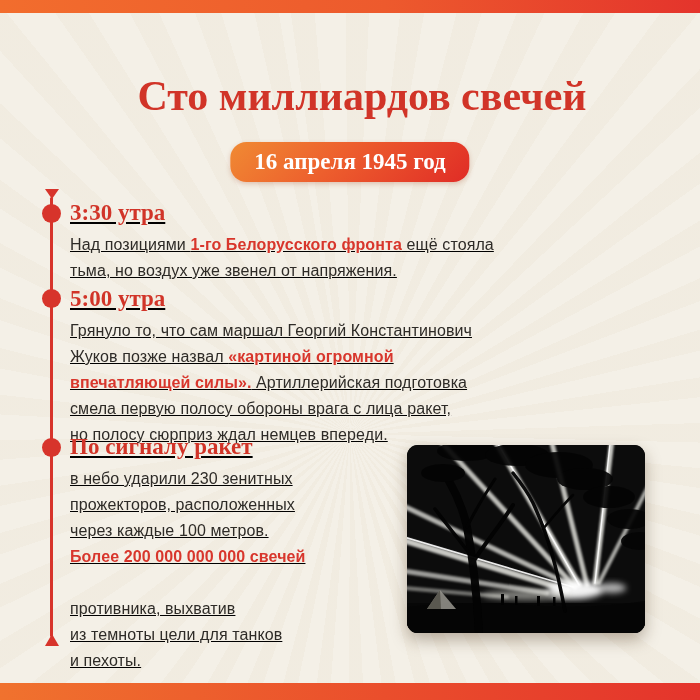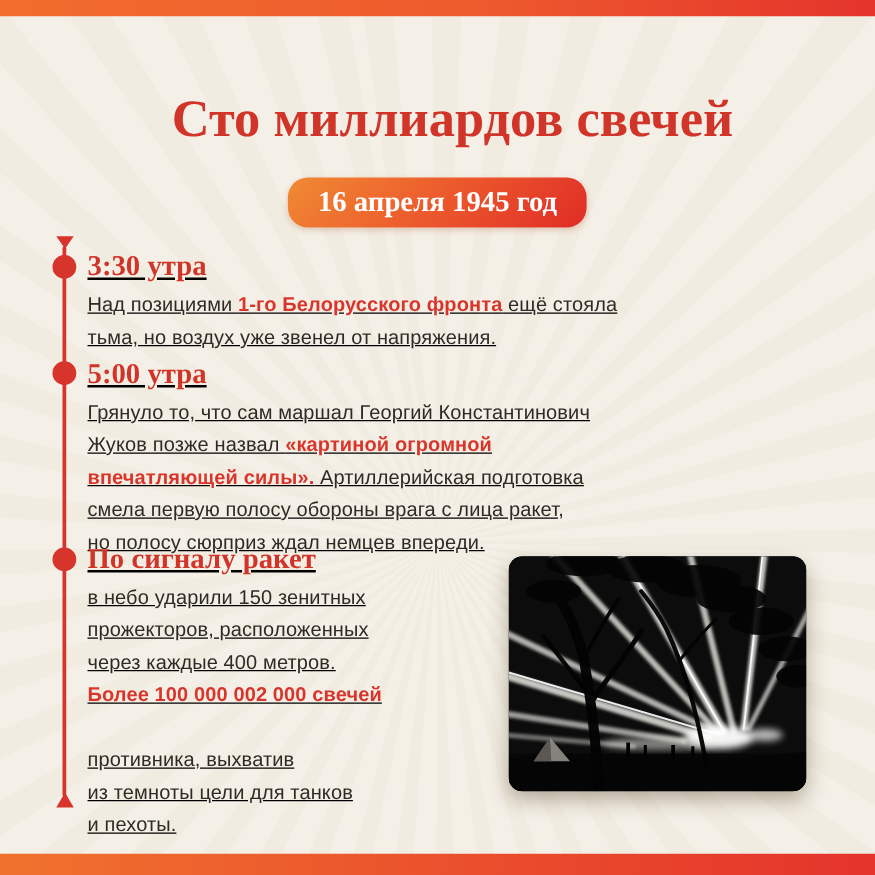--- a/index.html
+++ b/index.html
@@ -99,21 +99,21 @@
     <p><span>Над позициями </span><span class="accent-bold">1-го Белорусского фронта</span><span> ещё стояла</span><br><span>тьма, но воздух уже звенел от напряжения.</span></p>
   </div>
 
   <div class="entry entry-2">
     <h2>5:00 утра</h2>
     <p><span>Грянуло то, что сам маршал Георгий Константинович</span><br><span>Жуков позже назвал </span><span class="accent-bold">«картиной огромной</span><br><span class="accent-bold">впечатляющей силы».</span><span> Артиллерийская подготовка</span><br><span>смела первую полосу обороны врага с лица ракет,</span><br><span>но полосу сюрприз ждал немцев впереди.</span></p>
   </div>
 
   <div class="entry entry-3">
     <h2>По сигналу ракет</h2>
-    <p><span>в небо ударили 150 зенитных</span><br><span>прожекторов, расположенных</span><br><span>через каждые 400 метров.</span><br><span class="accent-bold">Более 100 000 002 000 свечей</span><br><br><span>противника, выхватив</span><br><span>из темноты цели для танков</span><br><span>и пехоты.</span></p>
+    <p><span>в небо ударили 230 зенитных</span><br><span>прожекторов, расположенных</span><br><span>через каждые 100 метров.</span><br><span class="accent-bold">Более 200 000 000 000 свечей</span><br><br><span>противника, выхватив</span><br><span>из темноты цели для танков</span><br><span>и пехоты.</span></p>
   </div>
 
   <div class="photo">
     <svg width="238" height="188" viewBox="0 0 238 188" xmlns="http://www.w3.org/2000/svg">
       <defs>
         <filter id="b1" x="-30%" y="-30%" width="160%" height="160%">
             <feGaussianBlur stdDeviation="1.3"></feGaussianBlur>
           </filter>
         <filter id="b2" x="-60%" y="-60%" width="220%" height="220%">
             <feGaussianBlur stdDeviation="3"></feGaussianBlur>

